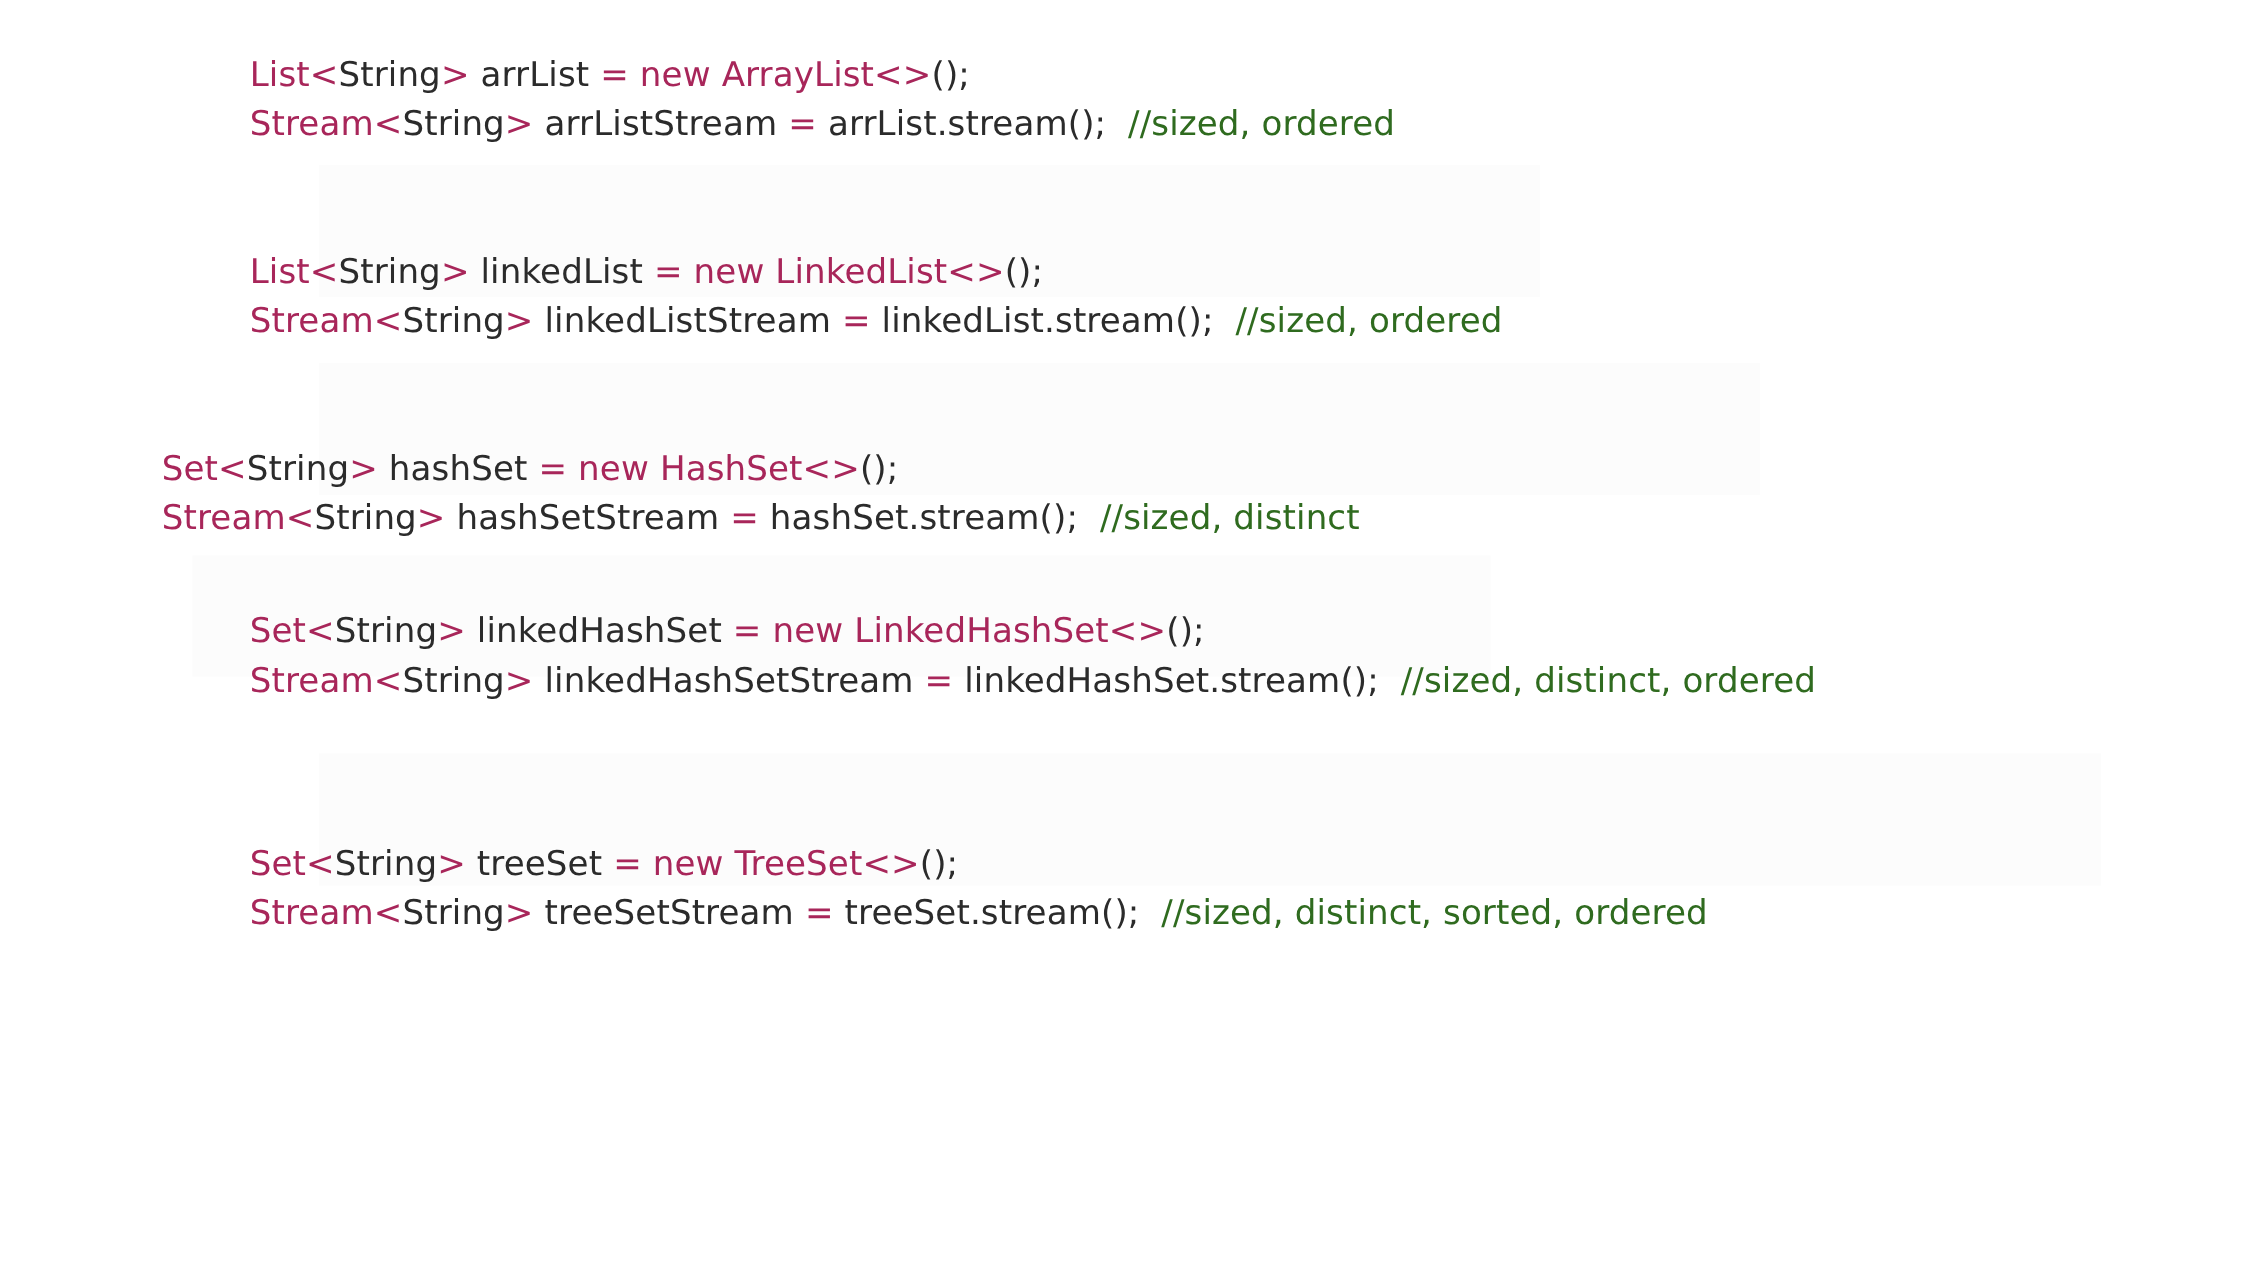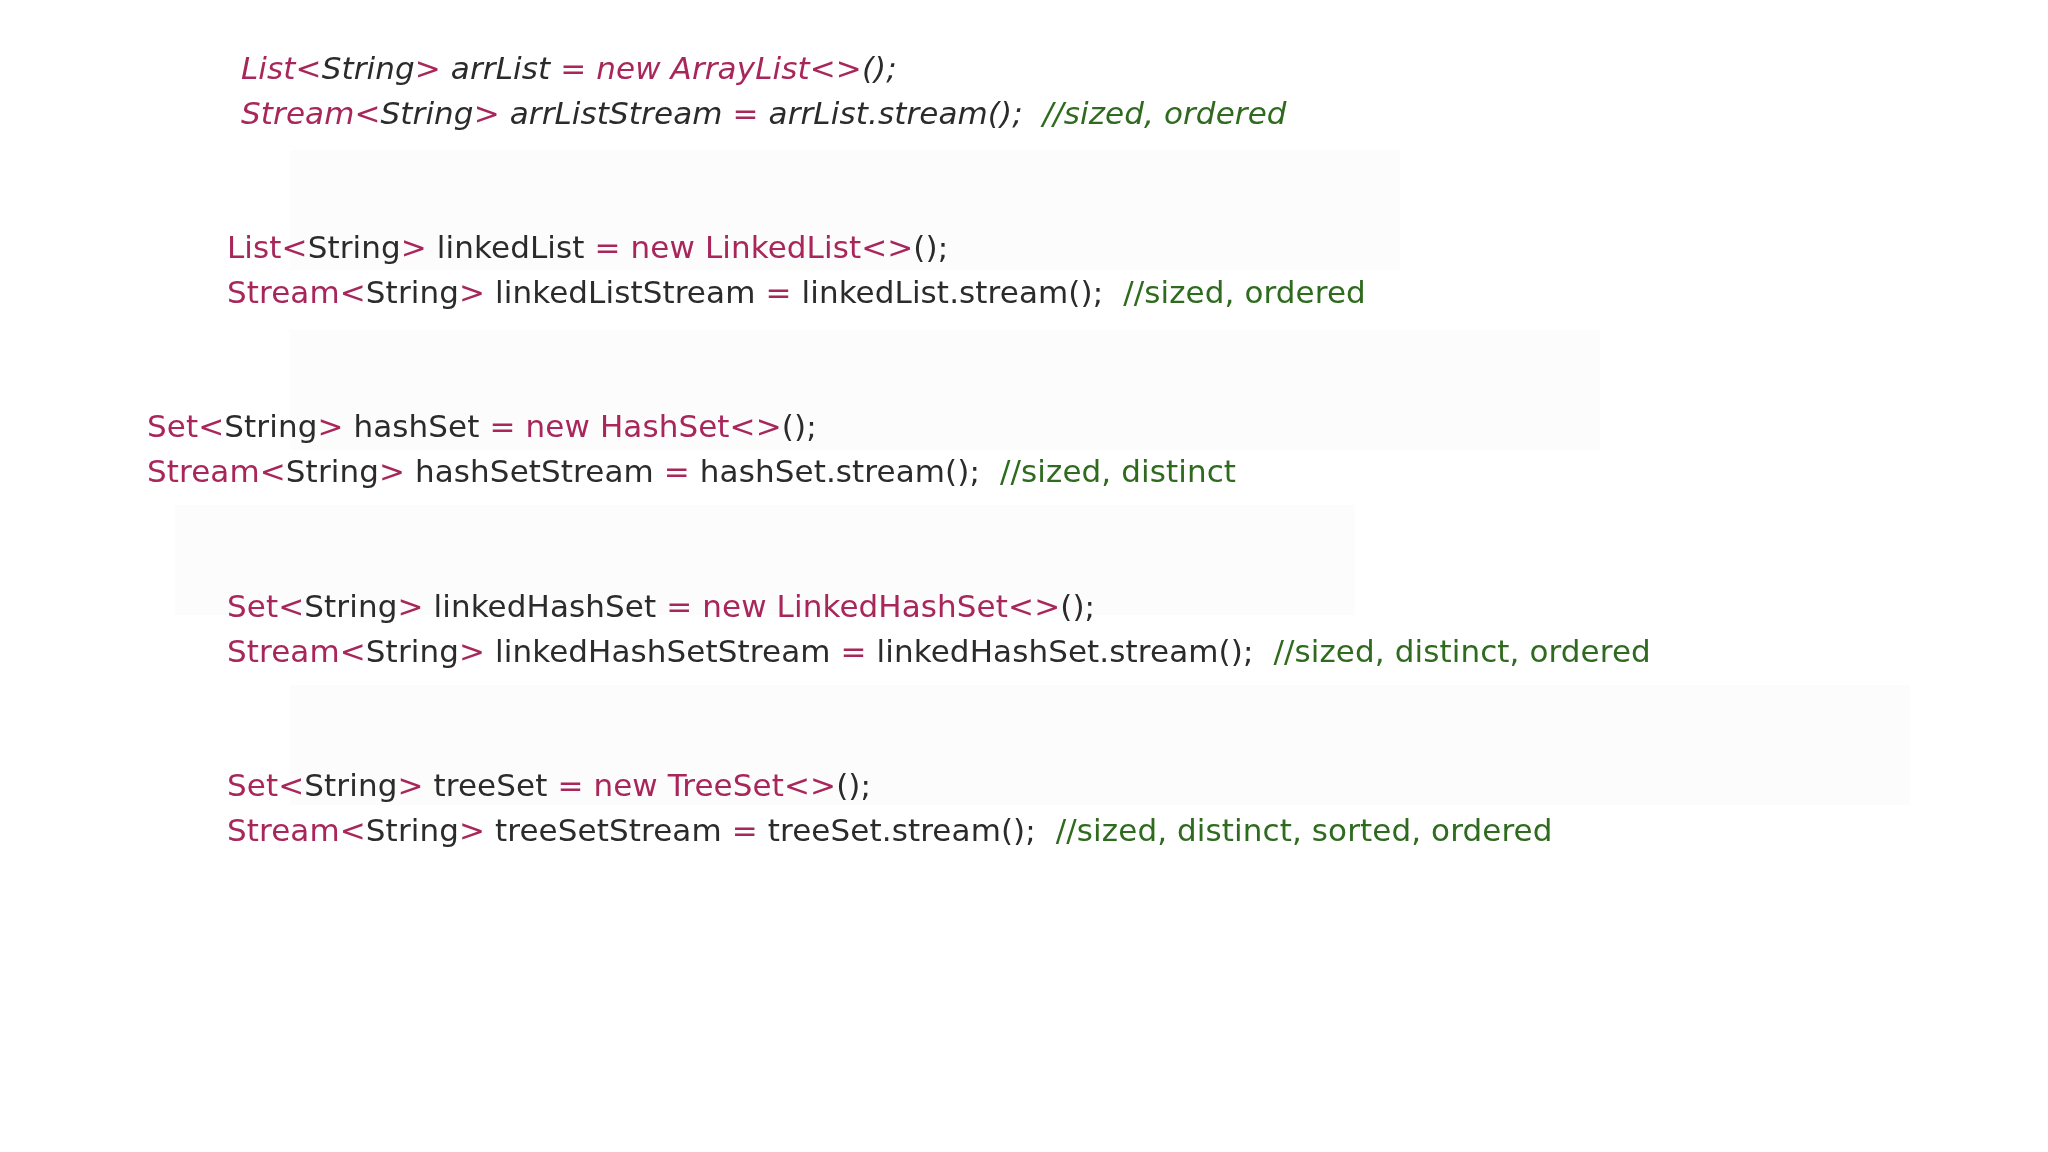--- a/index.html
+++ b/index.html
@@ -47,24 +47,24 @@
 
   
   .tok-type    { color: #a8265a; }   
   .tok-kw      { color: #a8265a; }   
   .tok-punc    { color: #a8265a; }   
   .tok-ident   { color: #2b2b2b; }   
   .tok-plain   { color: #2b2b2b; }   
   .tok-comment { color: #2f6b1f; }   
 
   
-  #block-arraylist      { left: 241px; top:  46px; font-style: italic; }
+  #block-arraylist      { left: 227px; top:  46px; }
   #block-linkedlist     { left: 227px; top: 225px; }
   #block-hashset        { left: 147px; top: 404px; }
-  #block-linkedhashset  { left: 227px; top: 584px; }
+  #block-linkedhashset  { left: 227px; top: 552px; }
   #block-treeset        { left: 227px; top: 763px; }
 </style>
 </head>
 <body style="background: rgb(255, 255, 255);">
 
 <div class="code-surface">
 
   <div class="bg-band b1"></div>
   <div class="bg-band b2"></div>
   <div class="bg-band b3"></div>

